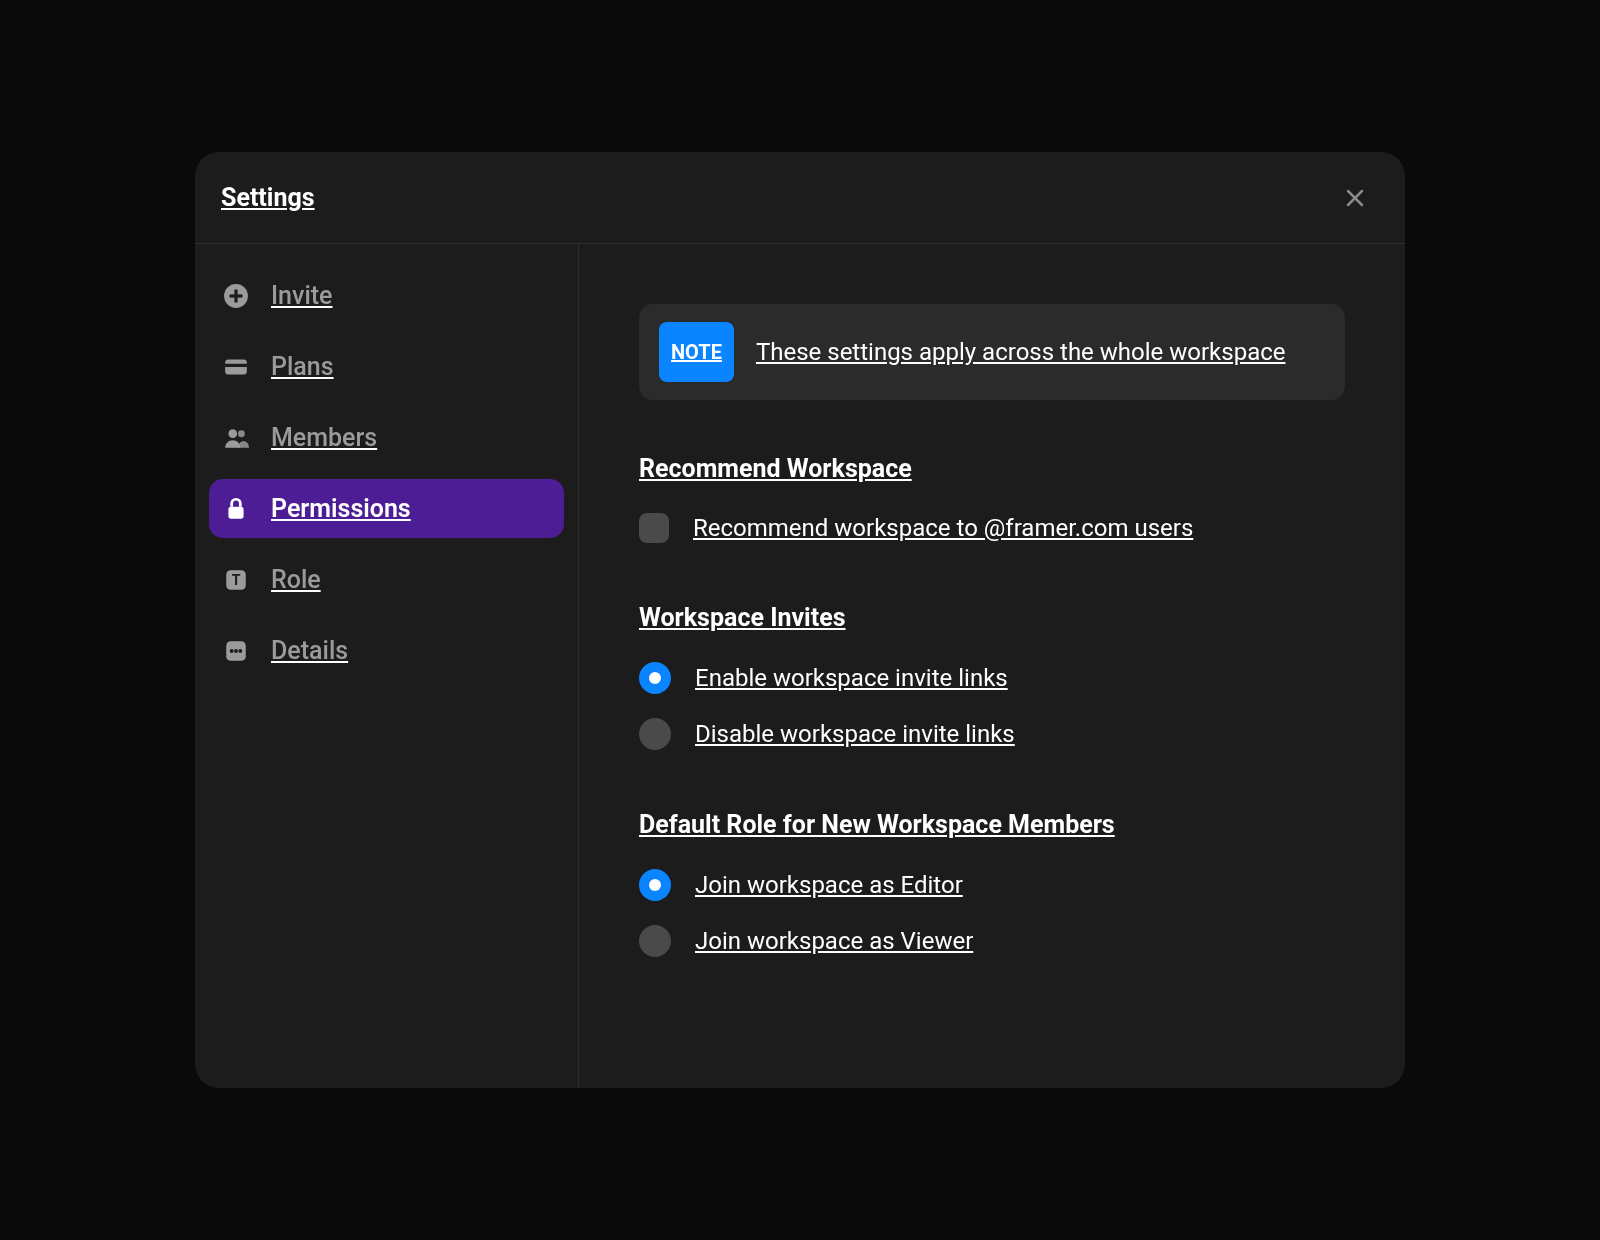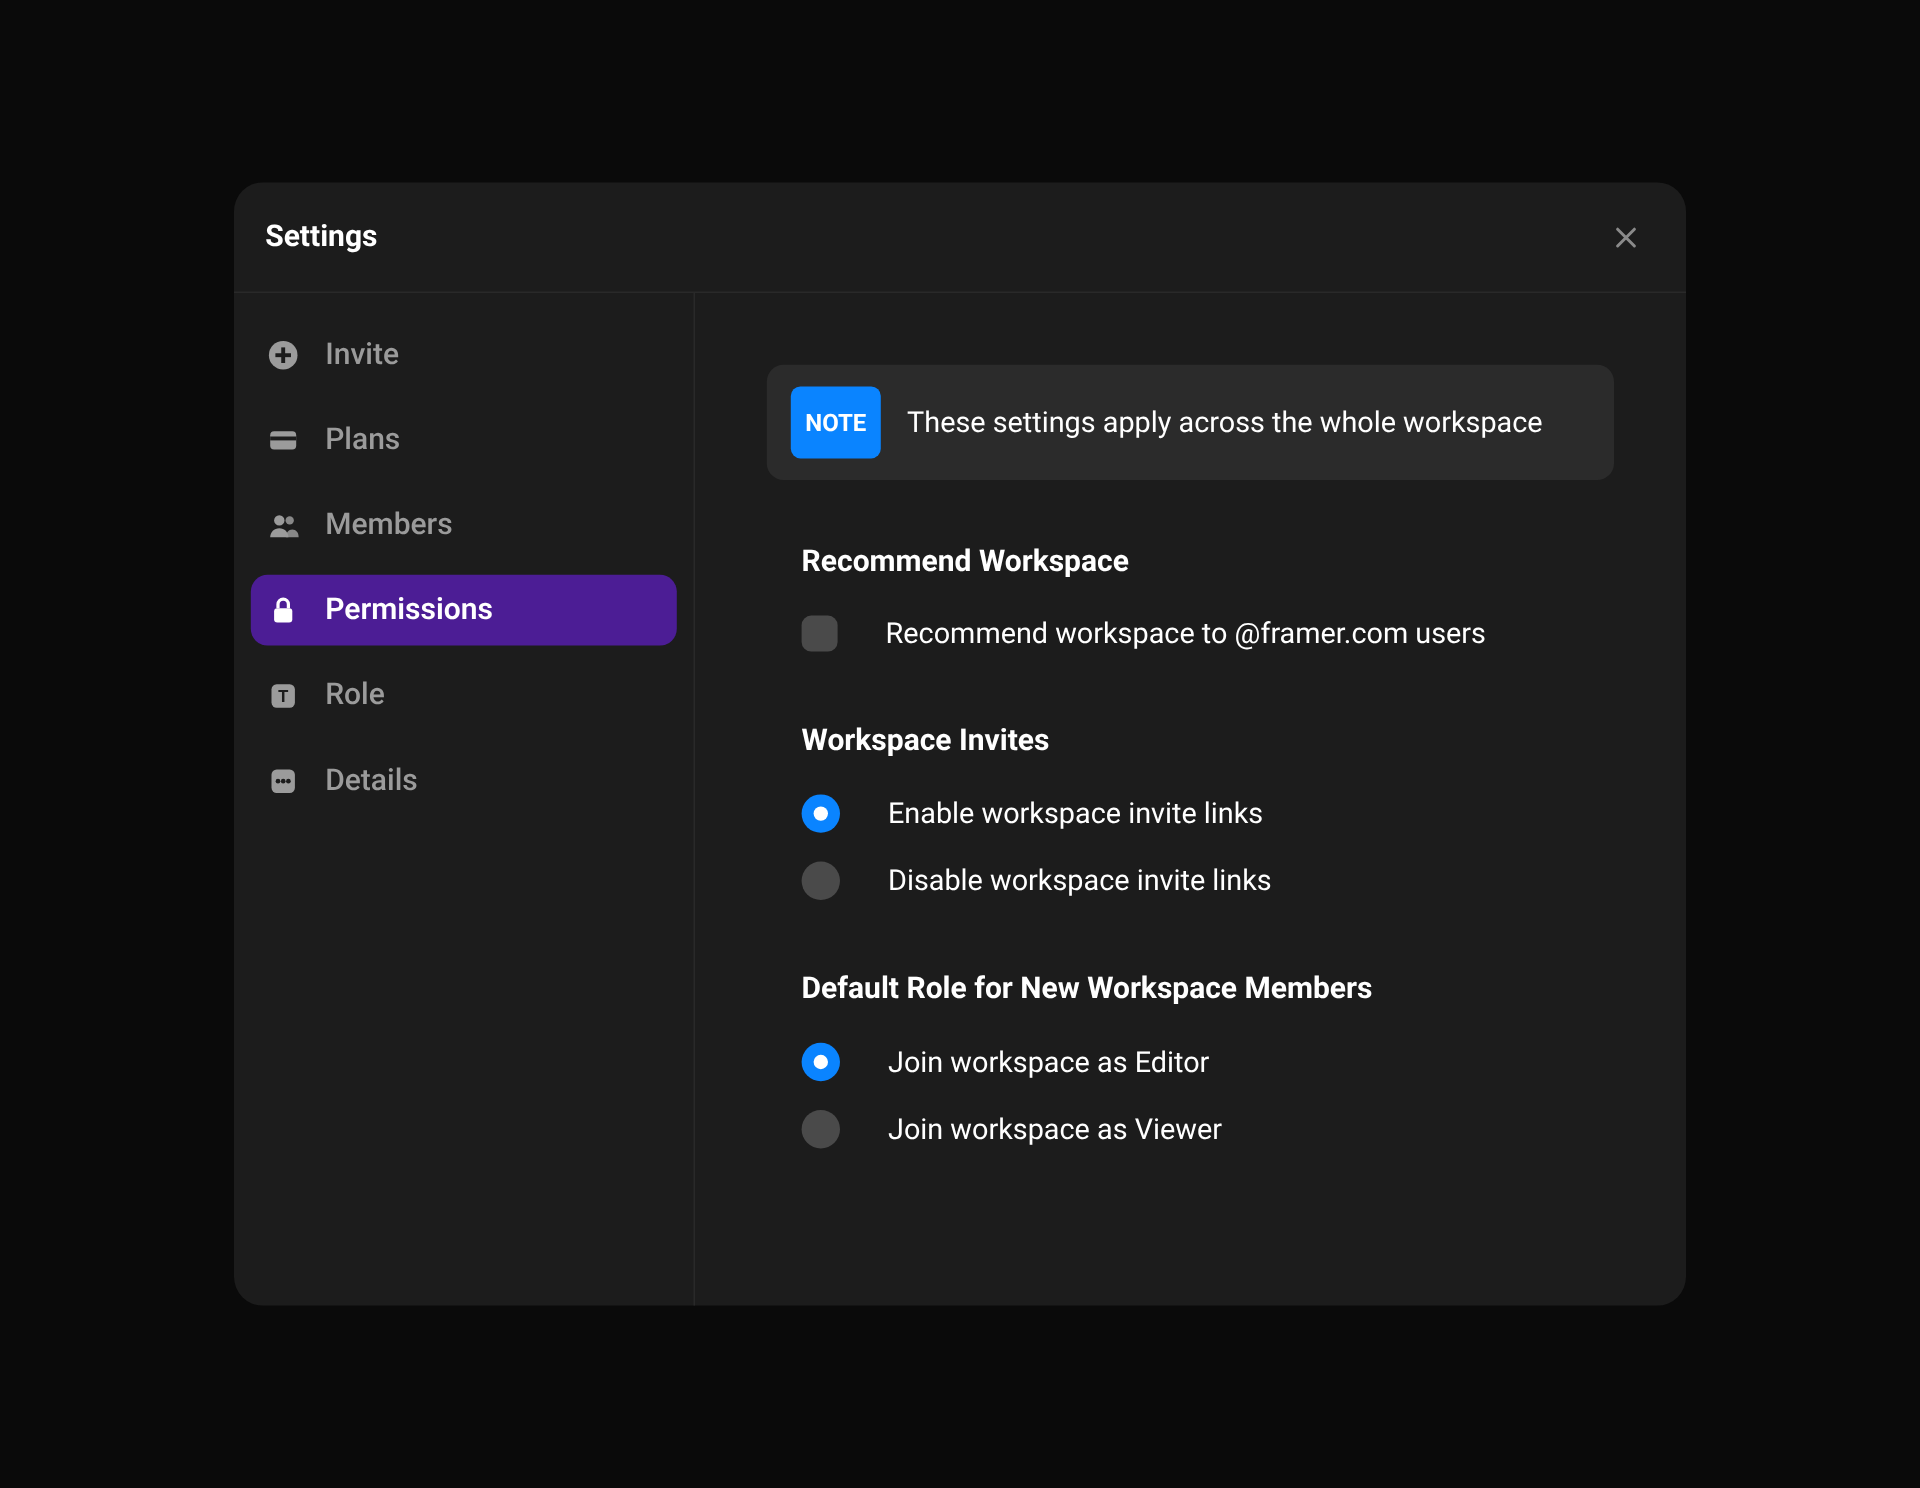--- a/index.html
+++ b/index.html
@@ -14,20 +14,21 @@
   .modal {
     position: absolute;
     left: 195px;
     top: 152px;
     width: 1210px;
     height: 936px;
     background: #1c1c1c;
     border-radius: 24px;
     display: flex;
     flex-direction: column;
+    text-decoration: underline;
   }
   .modal-header {
     height: 92px;
     display: flex;
     align-items: center;
     justify-content: space-between;
     padding: 0 34px 0 26px;
     border-bottom: 1px solid #2d2d2d;
   }
   .modal-title {
@@ -105,32 +106,31 @@
     font-size: 20px;
     padding: 18px 12px;
     border-radius: 8px;
   }
   .note-text {
     font-size: 24px;
     color: #fff;
   }
   .section {
     margin-bottom: 60px;
-    margin-left: 29px;
   }
   .section-title {
     font-size: 25px;
     font-weight: 700;
     color: #fff;
     margin-bottom: 30px;
   }
   .option-row {
     display: flex;
     align-items: center;
-    gap: 40px;
+    gap: 24px;
     margin-bottom: 24px;
     cursor: pointer;
     text-align: right;
   }
   .checkbox {
     width: 30px;
     height: 30px;
     border-radius: 8px;
     background: #4a4a4a;
     flex-shrink: 0;

